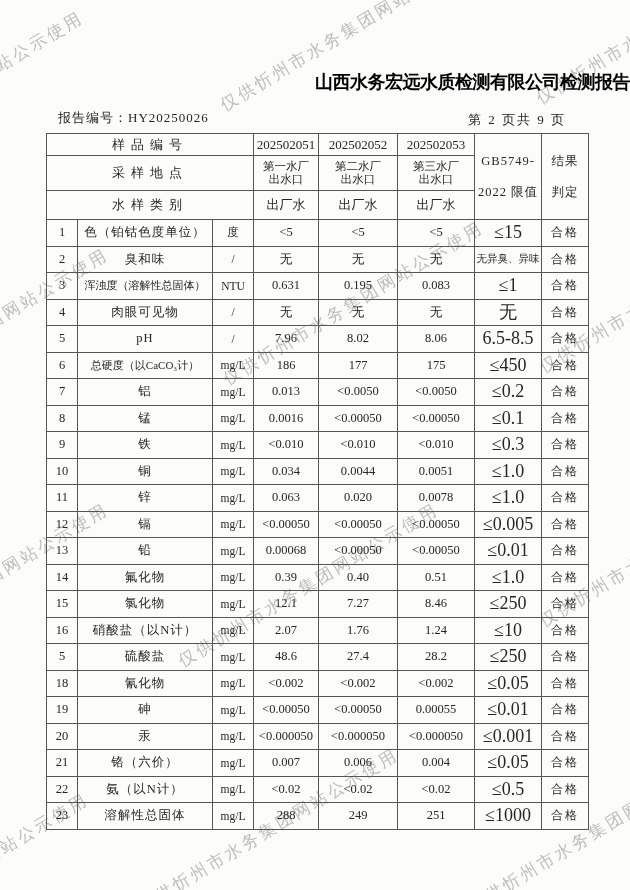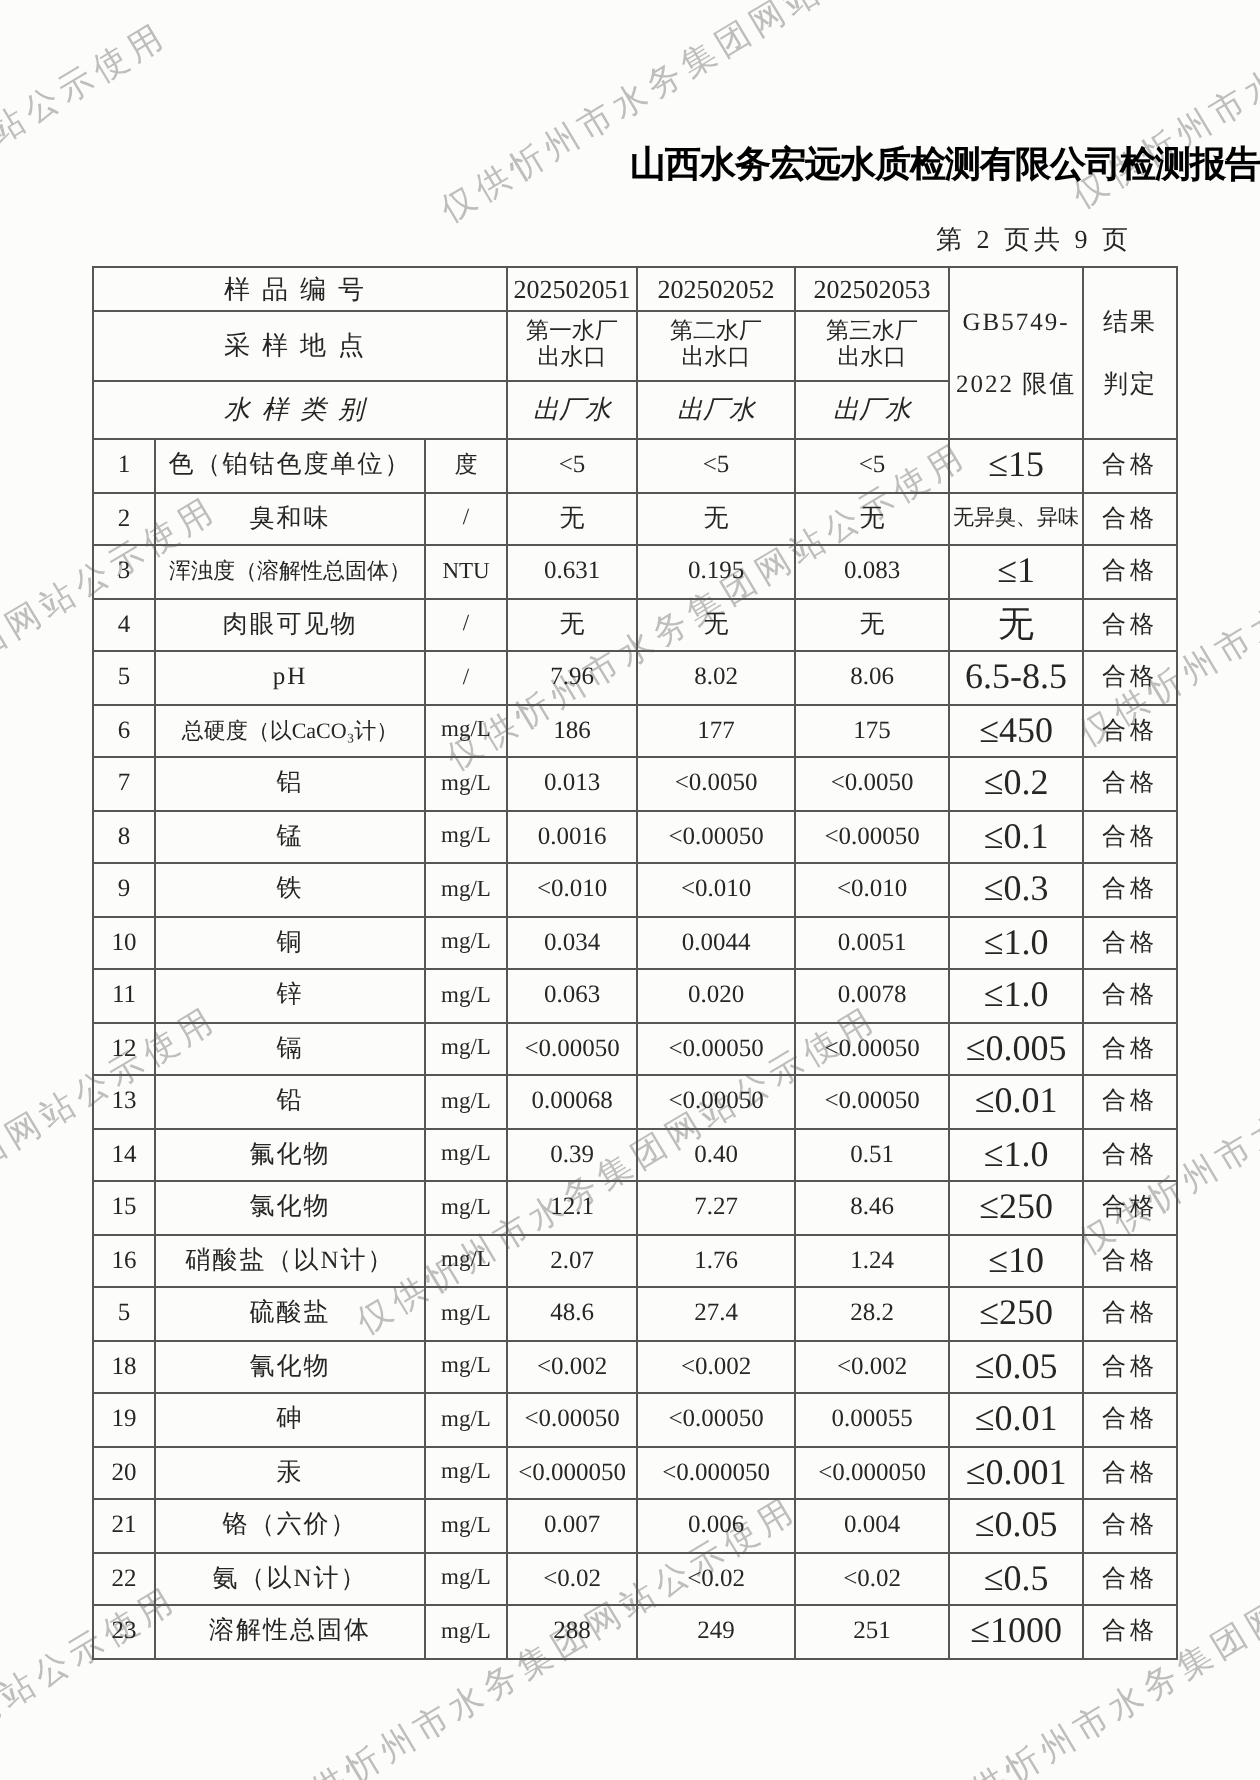--- a/index.html
+++ b/index.html
@@ -31,21 +31,21 @@
     position:absolute;left:46px;top:133px;width:542px;
     border-collapse:collapse;table-layout:fixed;
     font-size:12.5px;
   }
   table.report td{
     border:1px solid #565656;text-align:center;vertical-align:middle;
     padding:0;overflow:hidden;color:#262626;
   }
   thead tr.r-a td{height:21px;}
   thead tr.r-b td{height:34px;}
-  thead tr.r-c td{height:28px;font-style:italic;}
+  thead tr.r-c td{height:28px;}
   .h-label{font-size:13px;letter-spacing:6px;margin-left:32px;}
   .h-val{font-size:13px;}
   .h-val .l2{font-size:11.5px;line-height:13px;}
   .h-tall div{line-height:31px;font-size:12.5px;letter-spacing:1px;}
   tbody td{height:25.5px;}
   .c-no{font-size:12.5px;}
   .c-param{text-align:left;padding-left:7px;font-size:12.5px;letter-spacing:1px;}
   .c-param.long{font-size:11px;letter-spacing:0;}
   .c-unit{font-size:11.5px;}
   .c-val{font-size:12.5px;}
@@ -69,20 +69,21 @@
       <div class="wm" style="left: 180px; top: 651px; color: rgba(128, 128, 128, 0.5);">仅供忻州市水务集团网站公示使用</div>
       <div class="wm" style="left: 541px; top: 611px; color: rgba(128, 128, 128, 0.5);">仅供忻州市水务集团网站公示使用</div>
       <div class="wm" style="left: -170px; top: 941px; color: rgba(128, 128, 128, 0.5);">仅供忻州市水务集团网站公示使用</div>
       <div class="wm" style="left: 140px; top: 896px; color: rgba(128, 128, 128, 0.5);">仅供忻州市水务集团网站公示使用</div>
       <div class="wm" style="left: 470px; top: 896px; color: rgba(128, 128, 128, 0.5);">仅供忻州市水务集团网站公示使用</div>
     </div>
 
   <div class="title">山西水务宏远水质检测有限公司检测报告</div>
 
   <div class="meta">
+    <div class="report-no"><span>报告编号：</span><span>HY20250026</span></div>
     <div class="page-info">第 2 页共 9 页</div>
   </div>
 
   <table class="report">
     <colgroup>
       <col style="width:31px">
         <col style="width:135px">
         <col style="width:41px">
       <col style="width:65px">
         <col style="width:79px">

